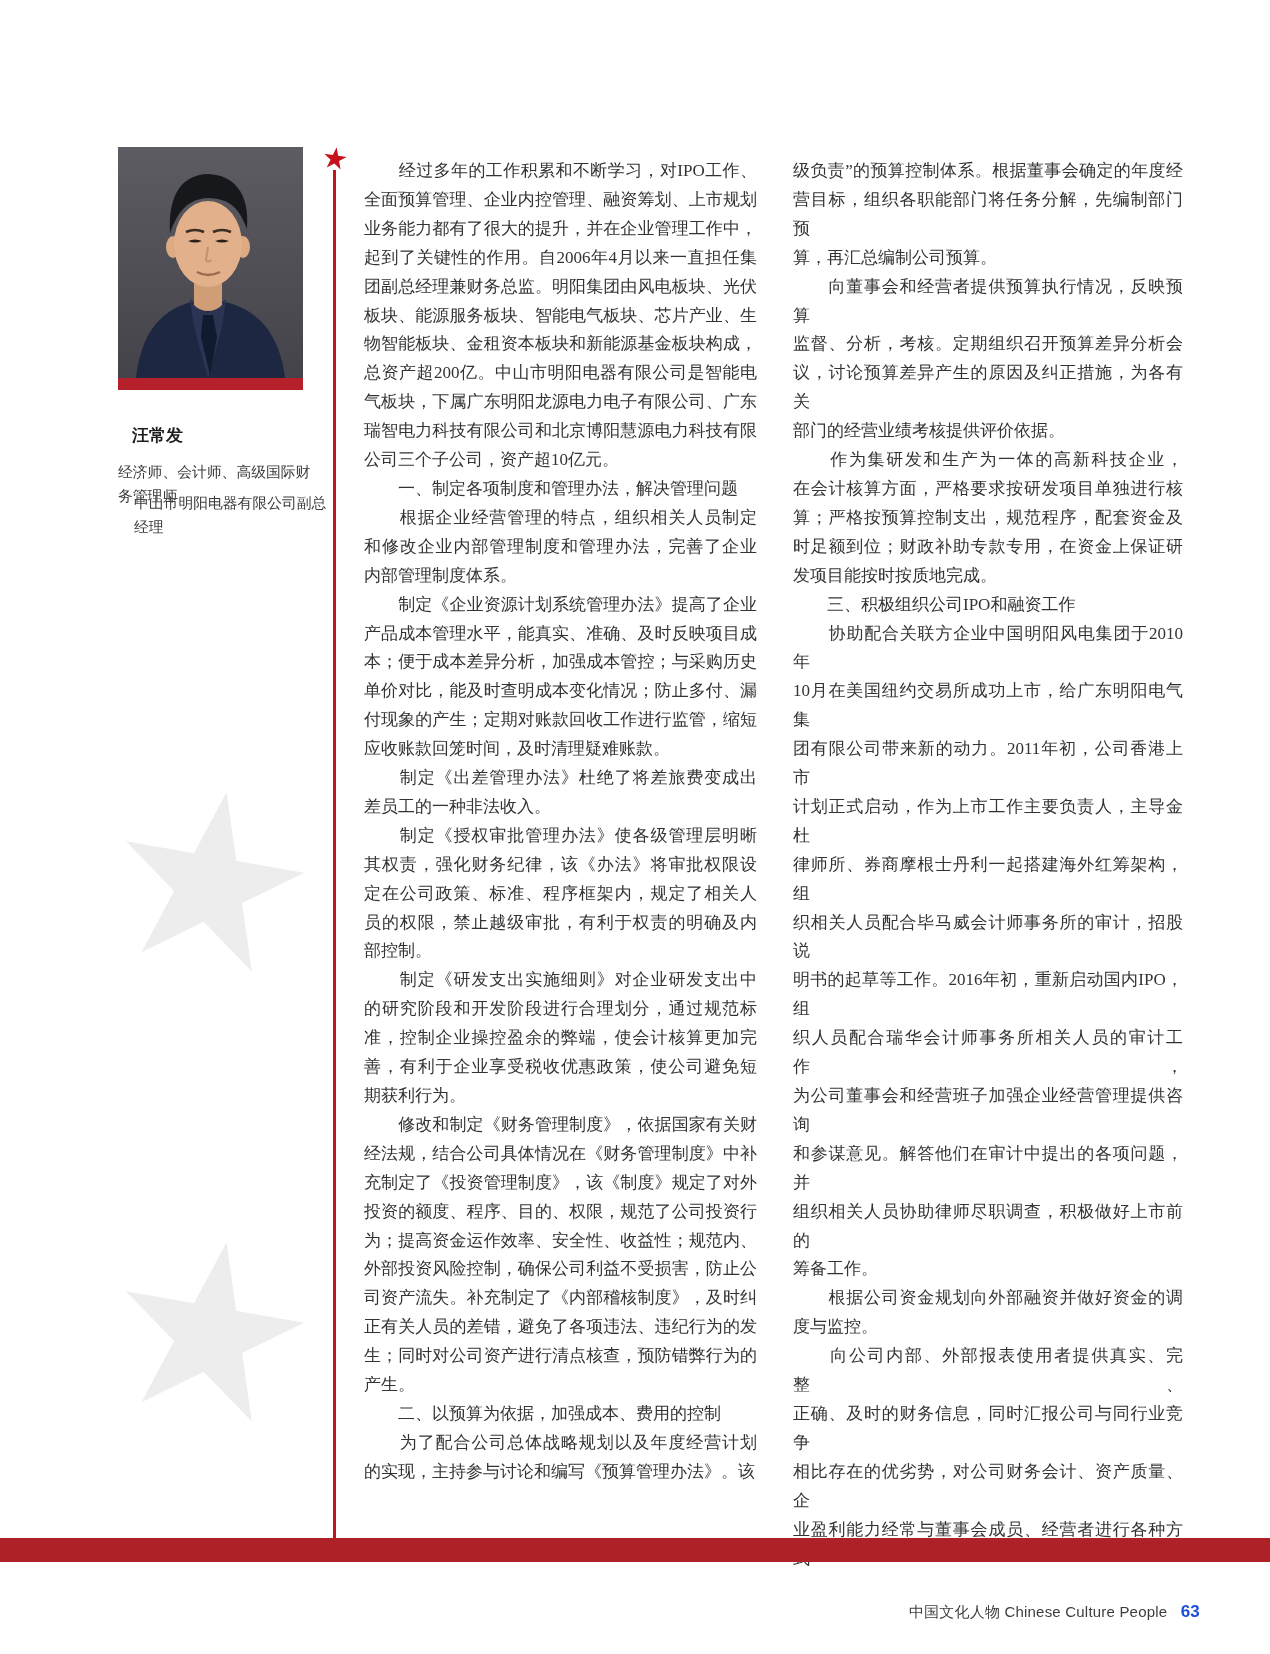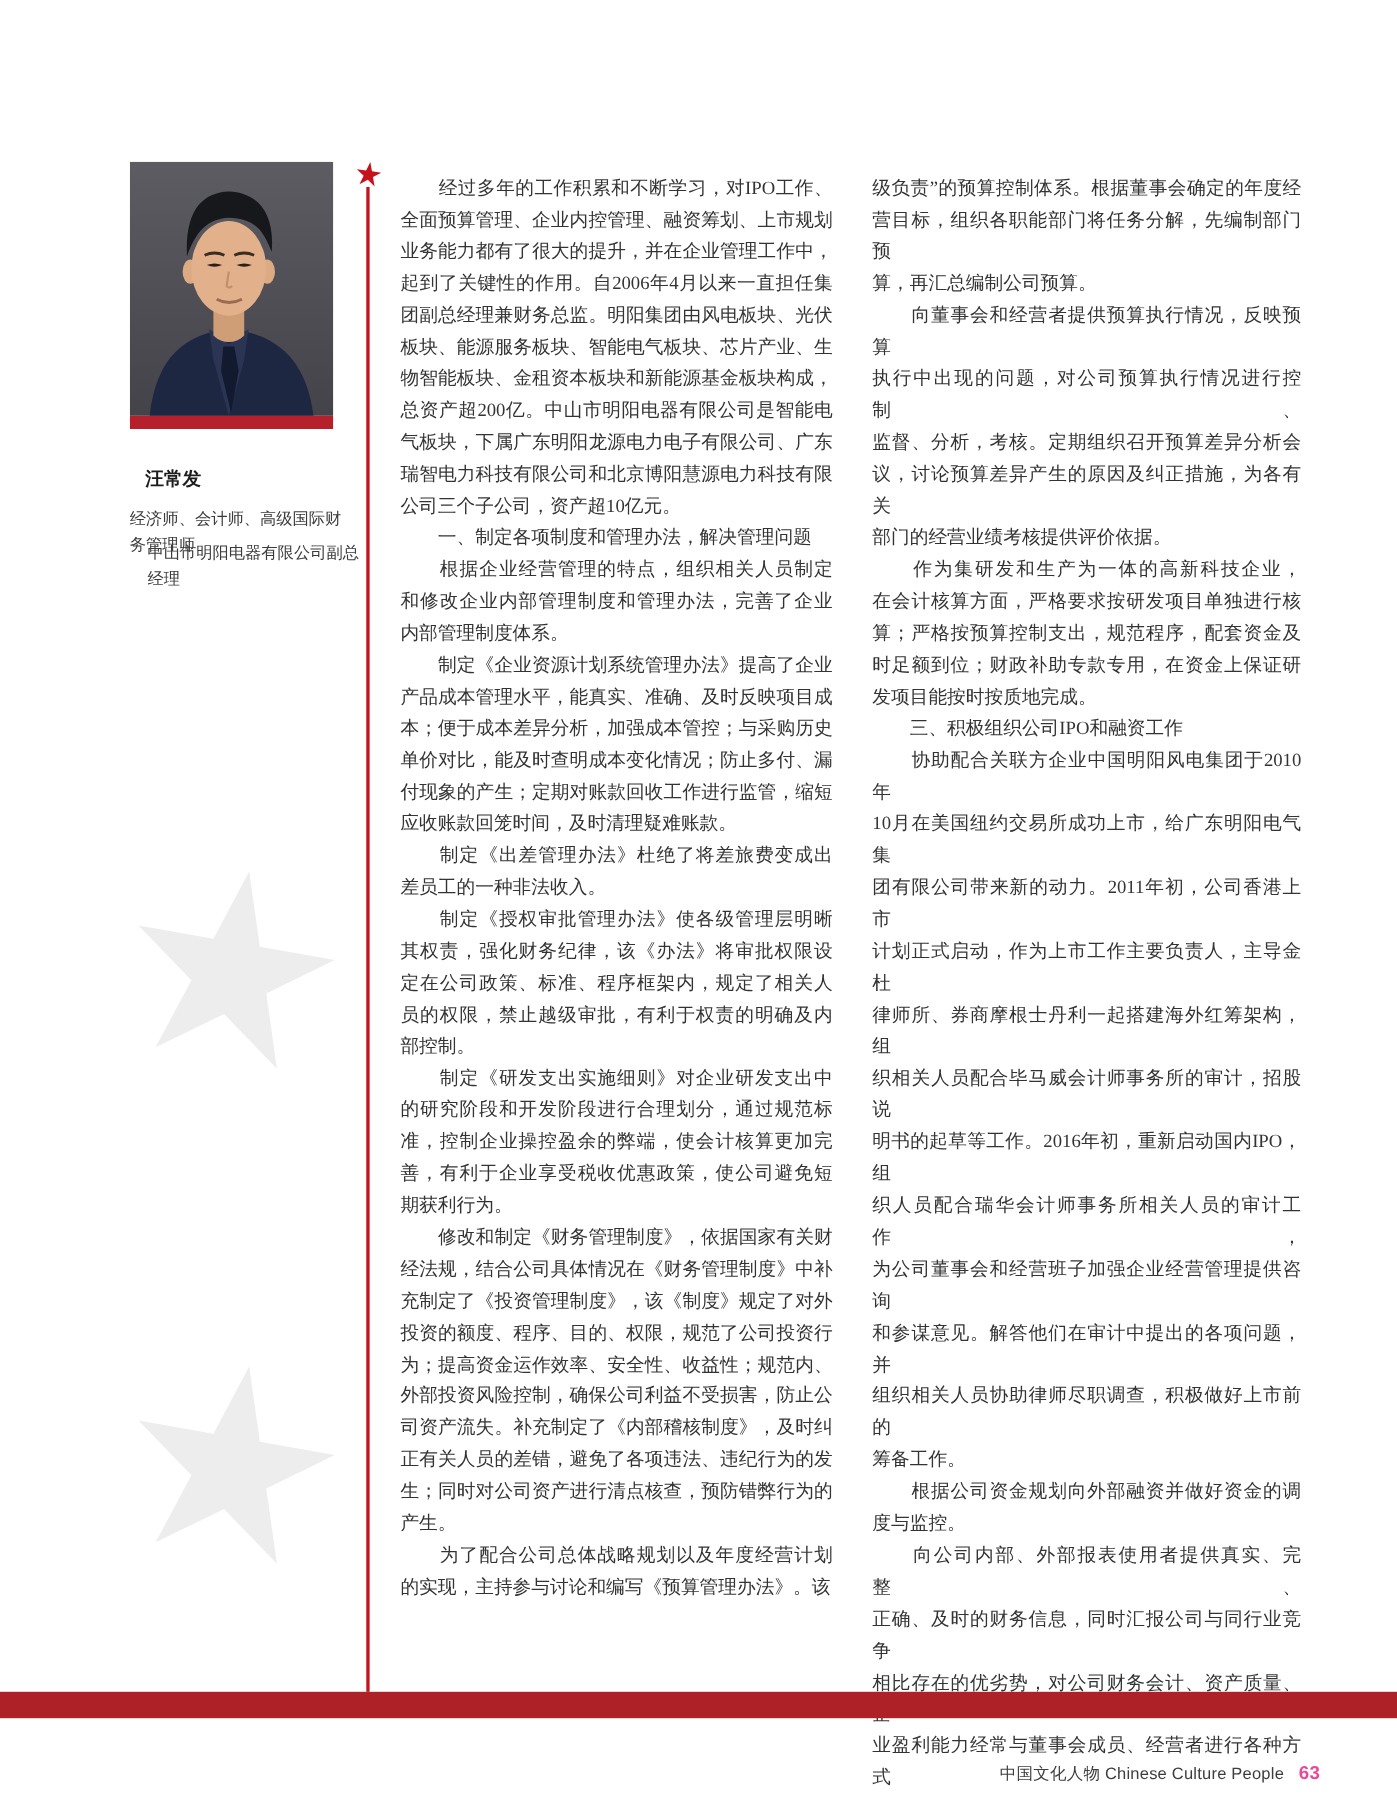--- a/index.html
+++ b/index.html
@@ -24,21 +24,21 @@
   
   .col{position:absolute;top:157px;color:#333333;font-size:17px;line-height:28.9px;}
   .col-left{left:364px;width:393px;}
   .col-right{left:793px;width:390px;}
   .tline{text-align:justify;text-align-last:justify;white-space:pre-wrap;}
   .tline.pend{text-align-last:left;}
   
   .footer-text{position:absolute;top:1602px;right:70px;
                font-family:"Liberation Sans","DejaVu Sans",sans-serif;
                font-size:15px;color:#3d3d3d;letter-spacing:.2px;}
-  .footer-text .pagenum{font-weight:bold;font-size:17px;color:#ec4899;margin-left:9px;}
+  .footer-text .pagenum{font-weight:bold;font-size:17px;color:#1d4ed8;margin-left:9px;}
 </style>
 </head>
 <body>
 
 <div class="page">
 
   <div class="top-star">
     <svg viewBox="-1.1 -1.1 2.2 2.2" width="26" height="26" style="transform:rotate(8deg)">
       <polygon fill="#c5121c" points="0,-1 0.225,-0.309 0.951,-0.309 0.363,0.118 0.588,0.809 0,0.382 -0.588,0.809 -0.363,0.118 -0.951,-0.309 -0.225,-0.309"></polygon>
     </svg>
@@ -137,29 +137,29 @@
         <div class="tline">　　修改和制定《财务管理制度》，依据国家有关财</div>
         <div class="tline">经法规，结合公司具体情况在《财务管理制度》中补</div>
         <div class="tline">充制定了《投资管理制度》，该《制度》规定了对外</div>
         <div class="tline">投资的额度、程序、目的、权限，规范了公司投资行</div>
         <div class="tline">为；提高资金运作效率、安全性、收益性；规范内、</div>
         <div class="tline">外部投资风险控制，确保公司利益不受损害，防止公</div>
         <div class="tline">司资产流失。补充制定了《内部稽核制度》，及时纠</div>
         <div class="tline">正有关人员的差错，避免了各项违法、违纪行为的发</div>
         <div class="tline">生；同时对公司资产进行清点核查，预防错弊行为的</div>
         <div class="tline pend">产生。</div>
+        <div class="tline pend">　　二、以预算为依据，加强成本、费用的控制</div>
         <div class="tline">　　为了配合公司总体战略规划以及年度经营计划</div>
         <div class="tline pend">的实现，主持参与讨论和编写《预算管理办法》。该</div>
       </div>
     <div class="col col-right" id="col-right">
         <div class="tline">级负责”的预算控制体系。根据董事会确定的年度经</div>
         <div class="tline">营目标，组织各职能部门将任务分解，先编制部门预</div>
         <div class="tline pend">算，再汇总编制公司预算。</div>
         <div class="tline">　　向董事会和经营者提供预算执行情况，反映预算</div>
-        <div class="tline">执行中出现的问题，对公司预算执行情况进行控制、</div>
         <div class="tline">监督、分析，考核。定期组织召开预算差异分析会</div>
         <div class="tline">议，讨论预算差异产生的原因及纠正措施，为各有关</div>
         <div class="tline pend">部门的经营业绩考核提供评价依据。</div>
         <div class="tline">　　作为集研发和生产为一体的高新科技企业，</div>
         <div class="tline">在会计核算方面，严格要求按研发项目单独进行核</div>
         <div class="tline">算；严格按预算控制支出，规范程序，配套资金及</div>
         <div class="tline">时足额到位；财政补助专款专用，在资金上保证研</div>
         <div class="tline pend">发项目能按时按质地完成。</div>
         <div class="tline pend">　　三、积极组织公司IPO和融资工作</div>
         <div class="tline">　　协助配合关联方企业中国明阳风电集团于2010年</div>

